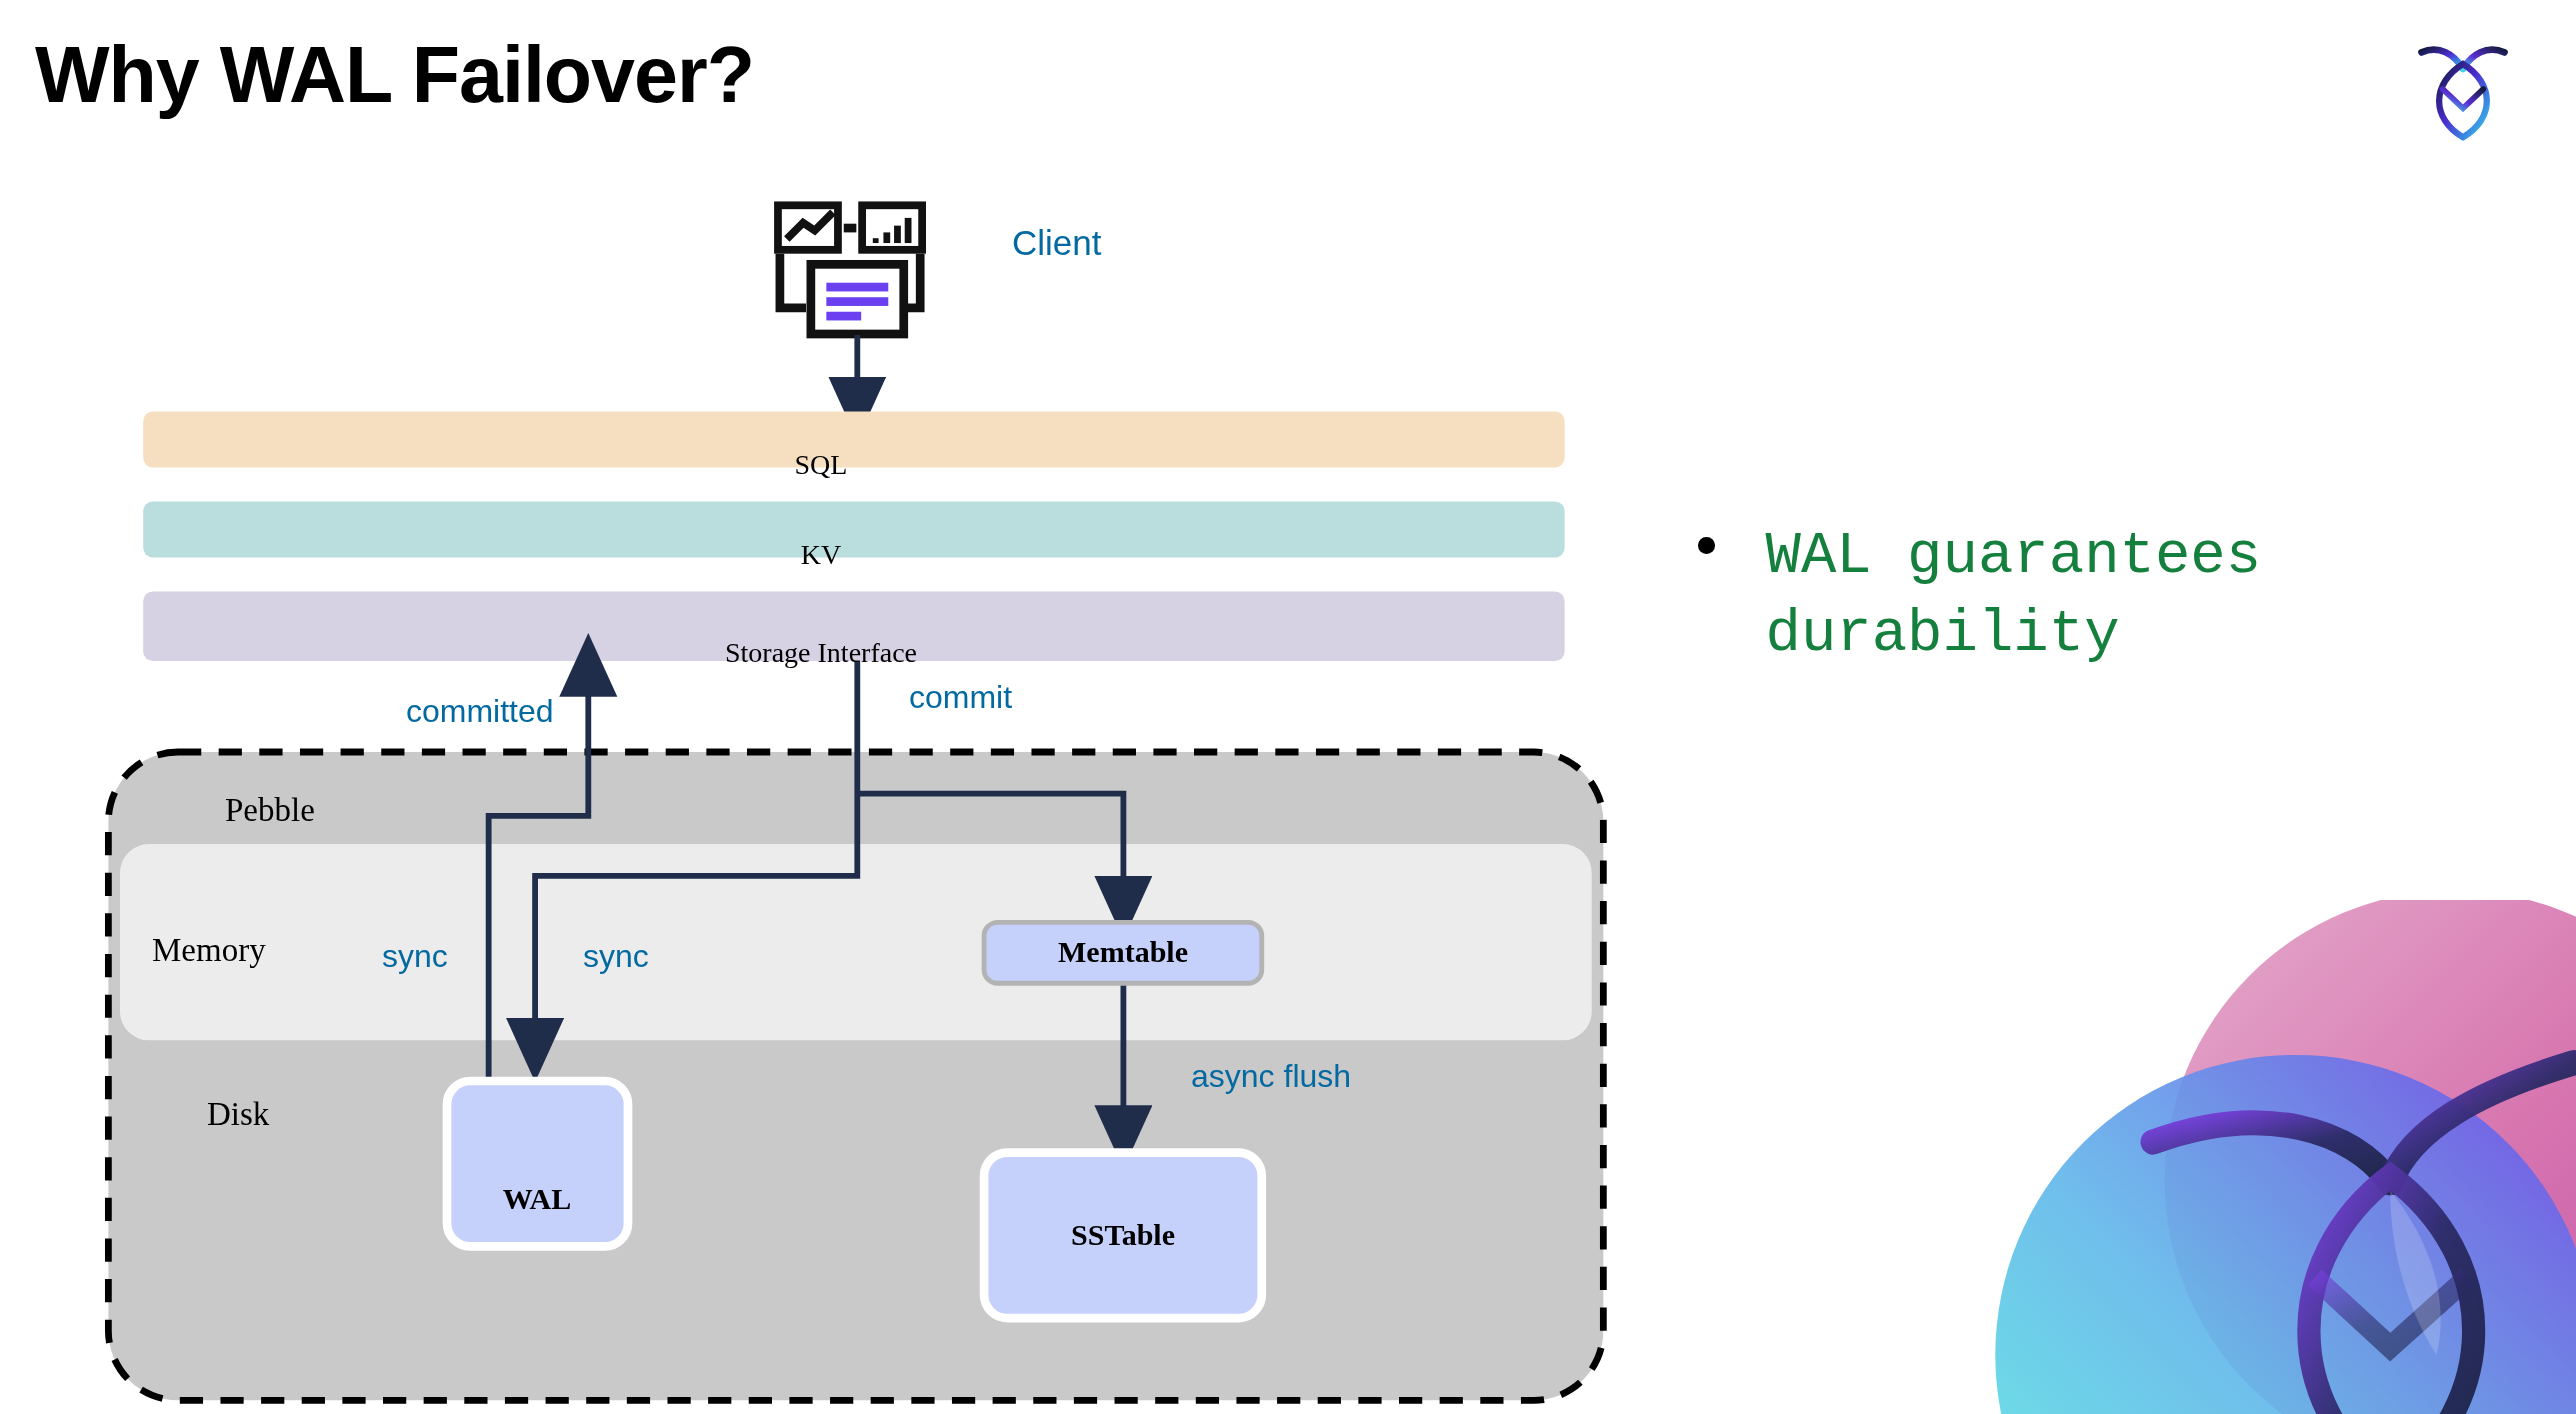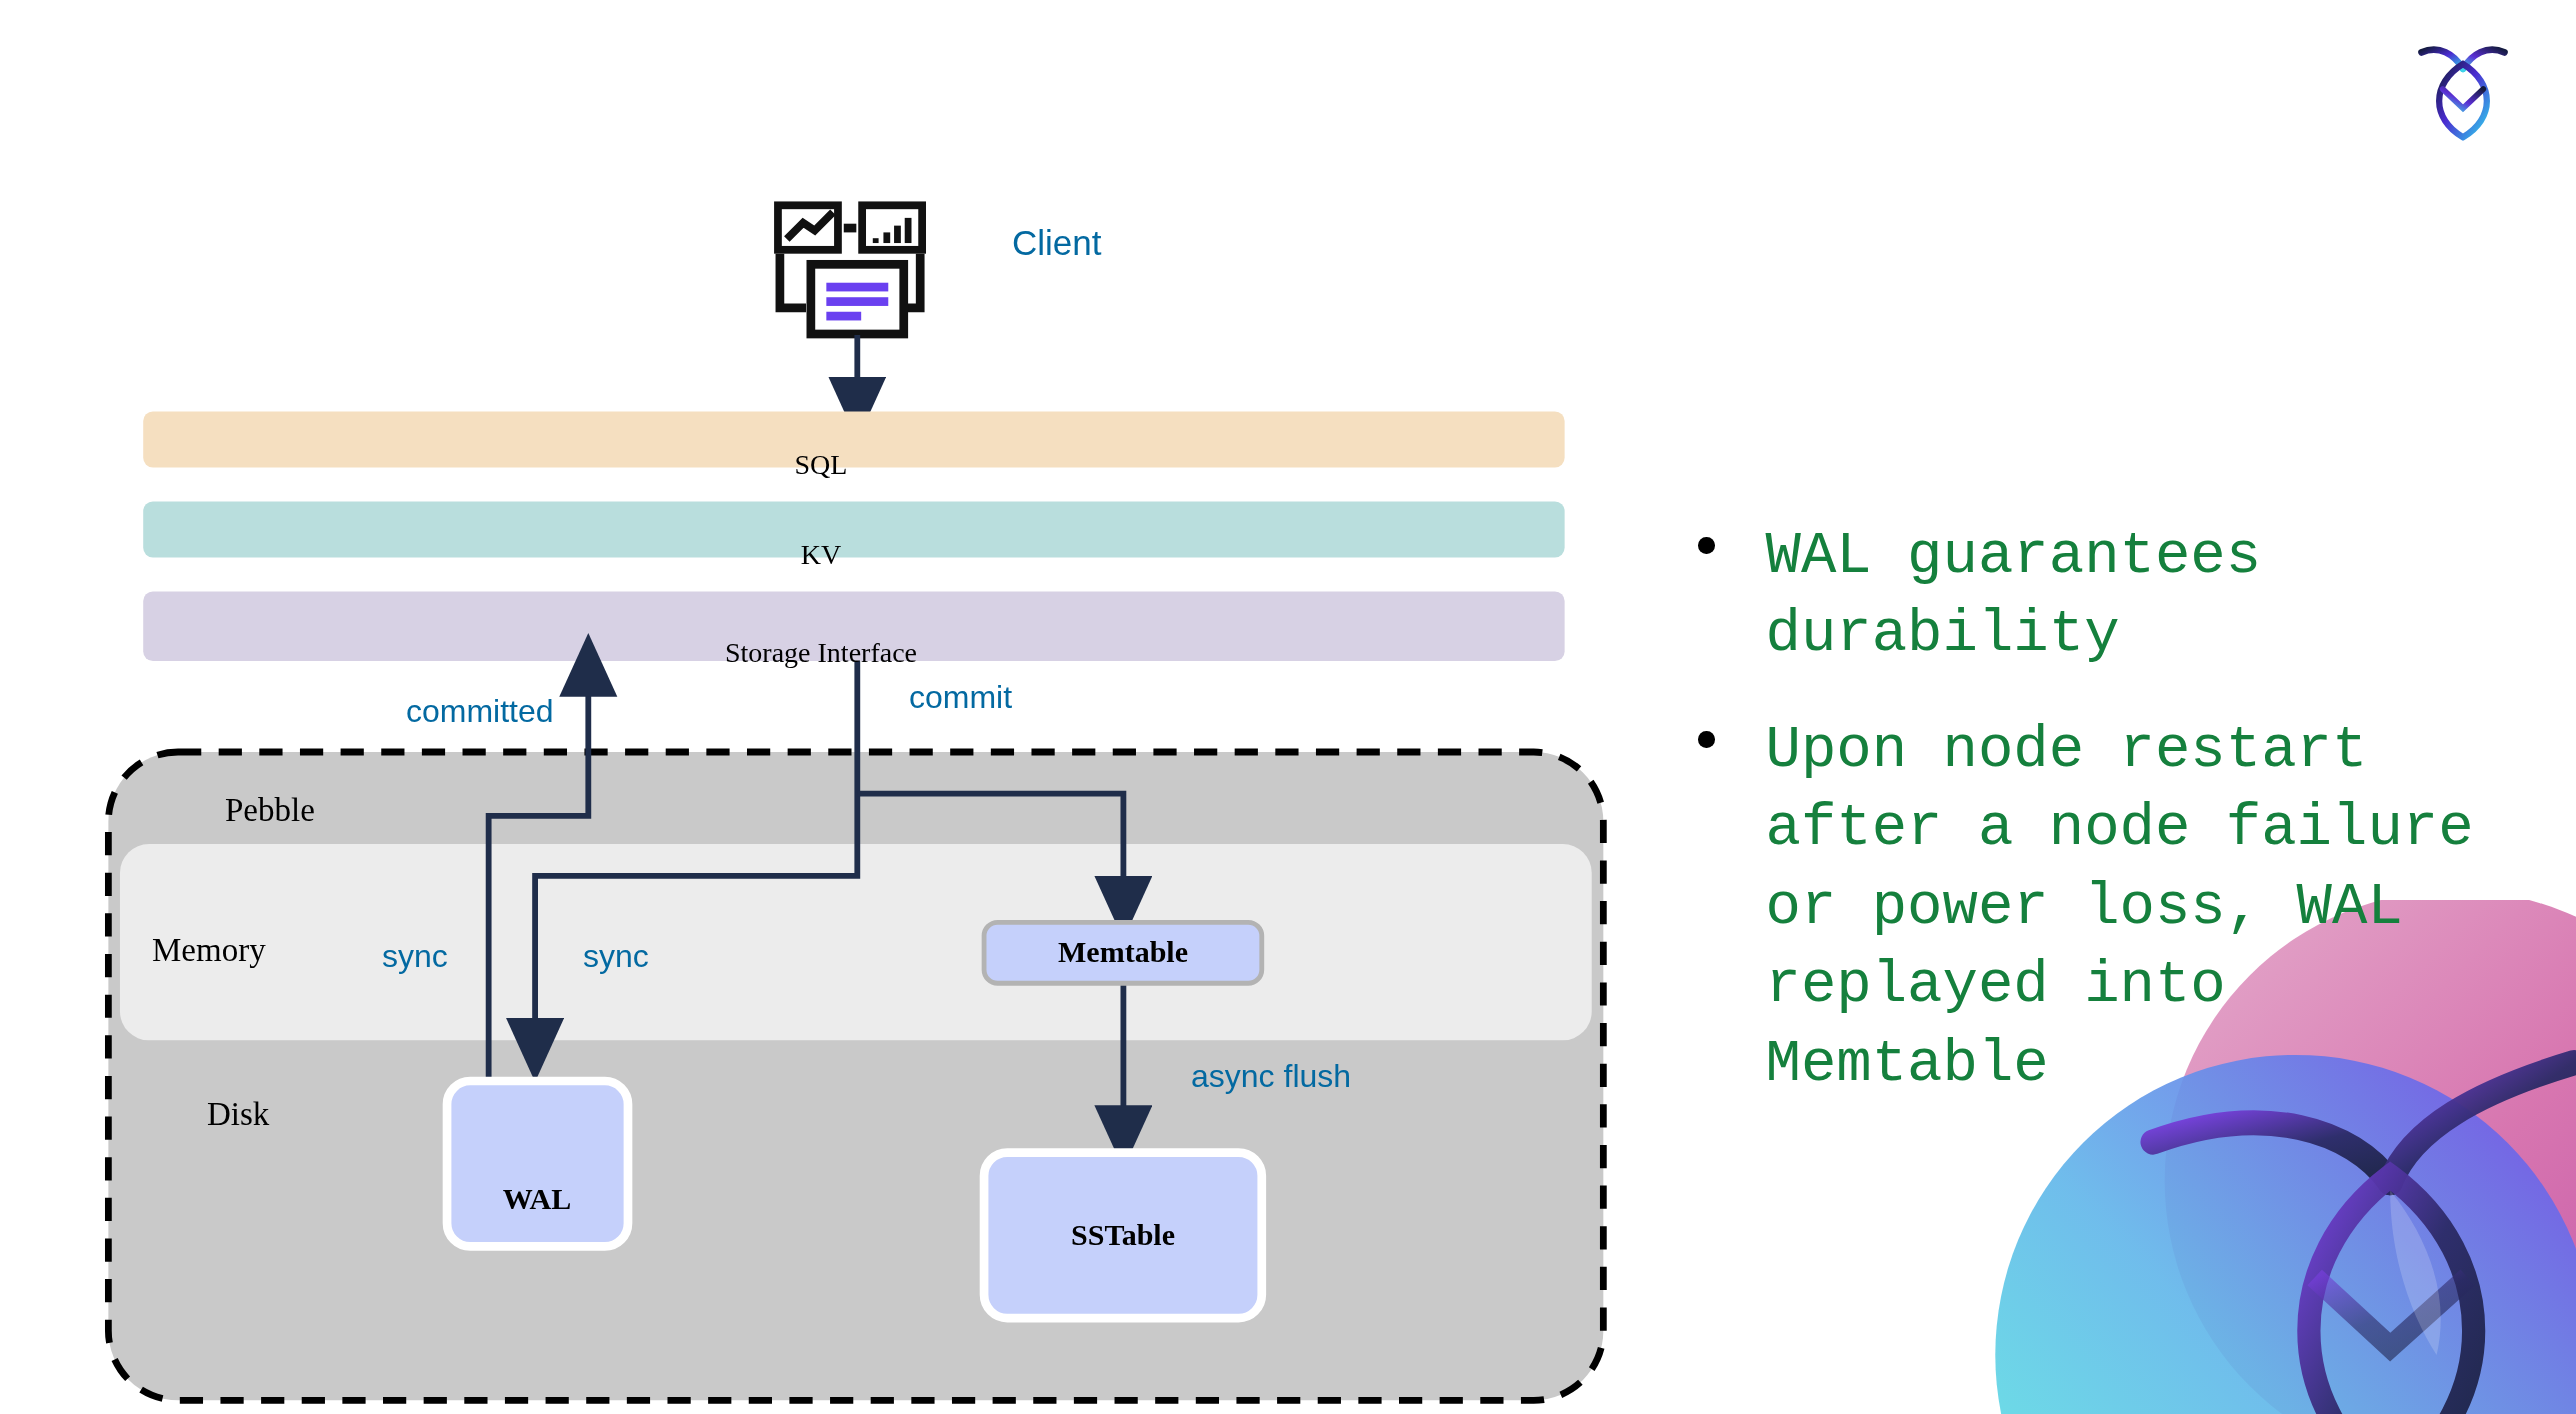--- a/index.html
+++ b/index.html
@@ -63,20 +63,21 @@
   .edge-label{font-size:32px;}
   .client-label{font-size:35px;}
 
   svg{display:block;}
 </style>
 </head>
 <body>
 
 <div id="slide">
 
+  <div class="title">Why WAL Failover?</div>
 
   <div style="position:absolute;left:2410px;top:37px;width:106px;height:106px;">
     <svg width="106" height="106" viewBox="0 0 110 110">
       <defs>
         <linearGradient id="lg1" x1="0" y1="0" x2="1" y2="1">
           <stop offset="0%" stop-color="#131a3e"></stop>
           <stop offset="45%" stop-color="#4a2bd0"></stop>
           <stop offset="100%" stop-color="#2fd3ee"></stop>
         </linearGradient>
         <linearGradient id="lg2" x1="1" y1="0" x2="0" y2="1">
@@ -201,20 +202,16 @@
 
   <div class="lbl node-label" style="left:1123px;top:935px;transform:translateX(-50%);">Memtable</div>
   <div class="lbl node-label" style="left:537px;top:1146px;transform:translateX(-50%);margin-top:36px;">WAL</div>
   <div class="lbl node-label" style="left:1123px;top:1218px;transform:translateX(-50%);">SSTable</div>
 
   <div class="bullets">
     <div class="bullet">
       <span class="bullet-dot"></span>
       <span class="bullet-text">WAL guarantees durability</span>
     </div>
-    <div class="bullet">
-      <span class="bullet-dot"></span>
-      <span class="bullet-text">Upon node restart after a node failure or power loss, WAL replayed into Memtable</span>
-    </div>
   </div>
 
 </div>
 
 
 </body></html>

